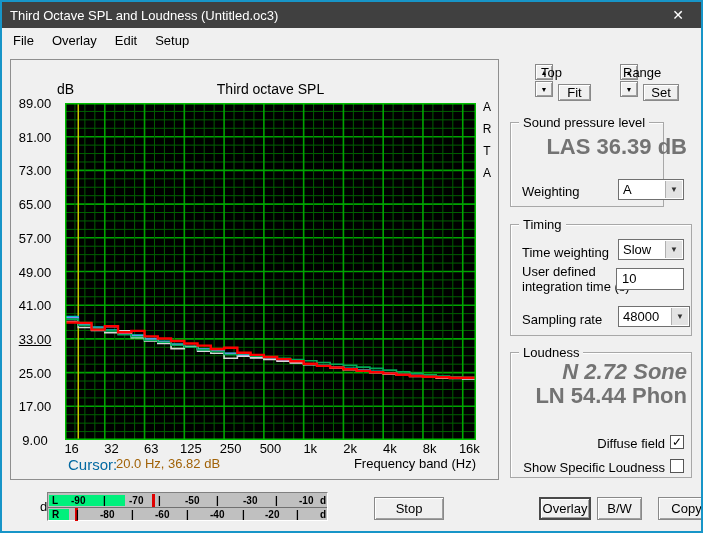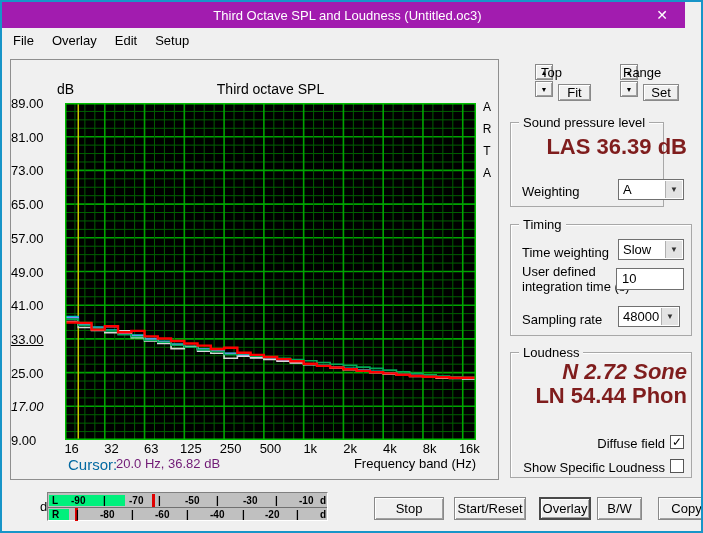--- a/index.html
+++ b/index.html
@@ -2,23 +2,23 @@
 <html><head>
 <meta charset="utf-8">
 <style>
   * { box-sizing: border-box; margin: 0; padding: 0; }
   body { margin: 0; font-family: "Liberation Sans", sans-serif; background: #fff; }
   .win {
     position: relative; width: 703px; height: 533px;
     border: 2px solid #1795c8; background: #f0f0f0; overflow: hidden;
   }
   .titlebar {
-    position: absolute; left: 0; top: 0; right: 16px; height: 26px;
-    background: #a21caf; color: #fff; display: flex; align-items: center;
-    font-size: 13px; padding-left: 8px; justify-content: center;
+    position: absolute; left: 0; top: 0; right: 0; height: 26px;
+    background: #404040; color: #fff; display: flex; align-items: center;
+    font-size: 13px; padding-left: 8px;
   }
   .close-btn {
     position: absolute; right: 8px; top: 0; width: 30px; height: 26px;
     display: flex; align-items: center; justify-content: center;
     color: #fff; font-size: 14px; cursor: default;
   }
   .menubar {
     position: absolute; left: 0; top: 26px; right: 0; height: 24px;
     background: #f0f0f0; display: flex; align-items: center; font-size: 13px; color: #000;
     padding-left: 2px;
@@ -26,30 +26,30 @@
   .menu-item { padding: 3px 9px; }
   
   .chart-panel {
     position: absolute; left: 8px; top: 57px; width: 489px; height: 421px;
     background: #f0f0f0; border: 1px solid #8f8f8f;
   }
   .plot-wrap { position: absolute; left: 54px; top: 43px; width: 411px; height: 337px; background: #000; }
   .plot-wrap svg { display: block; }
   .chart-title { position: absolute; left: 54px; top: 21px; width: 411px; text-align: center; font-size: 14px; color: #000; }
   .db-label { position: absolute; left: 46px; top: 21px; font-size: 14px; color: #000; }
-  .ylab { position: absolute; left: 0px; width: 48px; text-align: left; font-size: 13px; color: #000; }
+  .ylab { position: absolute; left: 0px; width: 48px; text-align: center; font-size: 13px; color: #000; }
   .xlab { position: absolute; width: 36px; text-align: center; top: 381px; font-size: 13px; color: #000; }
   .arta-col { position: absolute; left: 469px; top: 36px; width: 14px; text-align: center; font-size: 12px; color: #000; line-height: 22px; }
   .cursor-label { position: absolute; left: 57px; top: 396px; font-size: 15px; color: #0369a1; }
-  .cursor-value { position: absolute; left: 105px; top: 396px; font-size: 13px; color: #701a75; }
+  .cursor-value { position: absolute; left: 105px; top: 396px; font-size: 13px; color: #a16207; }
   .freq-label { position: absolute; left: 300px; width: 165px; text-align: right; top: 396px; font-size: 13px; color: #000; }
   
   .group { position: absolute; border: 1px solid #a8a8a8; box-shadow: 1px 1px 0 #fff inset; }
   .group-title { position: absolute; top: -8px; left: 8px; background: #f0f0f0; padding: 0 4px; font-size: 13px; color: #000; }
-  .bigval { position: absolute; font-size: 22px; font-weight: bold; color: #7f1d1d; text-align: right; }
+  .bigval { position: absolute; font-size: 22px; font-weight: bold; color: #737373; text-align: right; }
   .lbl { position: absolute; font-size: 13px; color: #000; }
   
   .btn {
     position: absolute; background: #f0f0f0; border: 1px solid #898989;
     box-shadow: inset 1px 1px 0 #ffffff, inset -1px -1px 0 #a0a0a0;
     font-size: 13px; color: #000; display: flex; align-items: center; justify-content: center;
     cursor: default;
     margin-left: 20px;
   }
   .btn.focused { border: 2px solid #4a4a4a; }
@@ -201,21 +201,21 @@
     <div id="ylabs">
         <div class="ylab" style="top: 36px;">89.00</div>
         <div class="ylab" style="top: 69.7px;">81.00</div>
         <div class="ylab" style="top: 103.4px;">73.00</div>
         <div class="ylab" style="top: 137.1px;">65.00</div>
         <div class="ylab" style="top: 170.8px;">57.00</div>
         <div class="ylab" style="top: 204.5px;">49.00</div>
         <div class="ylab" style="top: 238.2px;">41.00</div>
         <div class="ylab" style="top: 271.9px; text-decoration: underline;">33.00</div>
         <div class="ylab" style="top: 305.6px;">25.00</div>
-        <div class="ylab" style="top: 339.3px; font-style: italic;">17.00</div>
+        <div class="ylab" style="top: 339.3px;">17.00</div>
         <div class="ylab" style="top: 373px;">9.00</div>
       </div>
     <div id="xlabs">
         <div class="xlab" style="left: 42.629px;">16</div>
         <div class="xlab" style="left: 82.4032px;">32</div>
         <div class="xlab" style="left: 122.177px;">63</div>
         <div class="xlab" style="left: 161.952px;">125</div>
         <div class="xlab" style="left: 201.726px;">250</div>
         <div class="xlab" style="left: 241.5px;">500</div>
         <div class="xlab" style="left: 281.274px;">1k</div>
@@ -254,21 +254,21 @@
   </div>
   <div class="lbl" style="left:520px; top:243px;">Time weighting</div>
   <div class="combo" style="left:616px; top:237px; width:66px;">
     <span class="val">Slow</span>
     <span class="arrow">▼</span>
   </div>
   <div class="lbl" style="left:520px; top:262px;">User defined</div>
   <div class="lbl" style="left:520px; top:277px;">integration time (s)</div>
   <div class="textbox" style="left:614px; top:266px; width:68px; height:22px;">10</div>
   <div class="lbl" style="left:520px; top:310px;">Sampling rate</div>
-  <div class="combo" style="left:616px; top:304px; width:62px;">
+  <div class="combo" style="left:616px; top:304px; width:72px;">
     <span class="val">48000</span>
     <span class="arrow">▼</span>
   </div>
 
   <div class="group" style="left:508px; top:350px; width:182px; height:126px;">
     <span class="group-title">Loudness</span>
   </div>
   <div class="bigval" style="left:520px; top:357px; width:165px;font-style:italic;">N 2.72 Sone</div>
   <div class="bigval" style="left:520px; top:381px; width:165px;">LN 54.44 Phon</div>
   <div class="lbl" style="left:500px; top:434px; width:163px; text-align:right;">Diffuse field</div>
@@ -305,18 +305,17 @@
         <span class="mtext" style="left: 137px;">|</span>
         <span class="mtext" style="left: 161px;">-40</span>
         <span class="mtext" style="left: 193px;">|</span>
         <span class="mtext" style="left: 216px;">-20</span>
         <span class="mtext" style="left: 247px;">|</span>
         <span class="mtext" style="left: 271px;">dB</span>
       </div>
     </div>
 
   <div class="btn" style="left:352px; top:495px; width:70px; height:23px;">Stop</div>
-  <div class="btn" style="left:432px; top:495px; width:72px; height:23px;">Start/Reset</div>
   <div class="btn focused" style="left:517px; top:495px; width:52px; height:23px;">Overlay</div>
   <div class="btn" style="left:575px; top:495px; width:45px; height:23px;">B/W</div>
   <div class="btn" style="left:636px; top:495px; width:57px; height:23px;">Copy</div>
 
 </div>
 
 </body></html>

